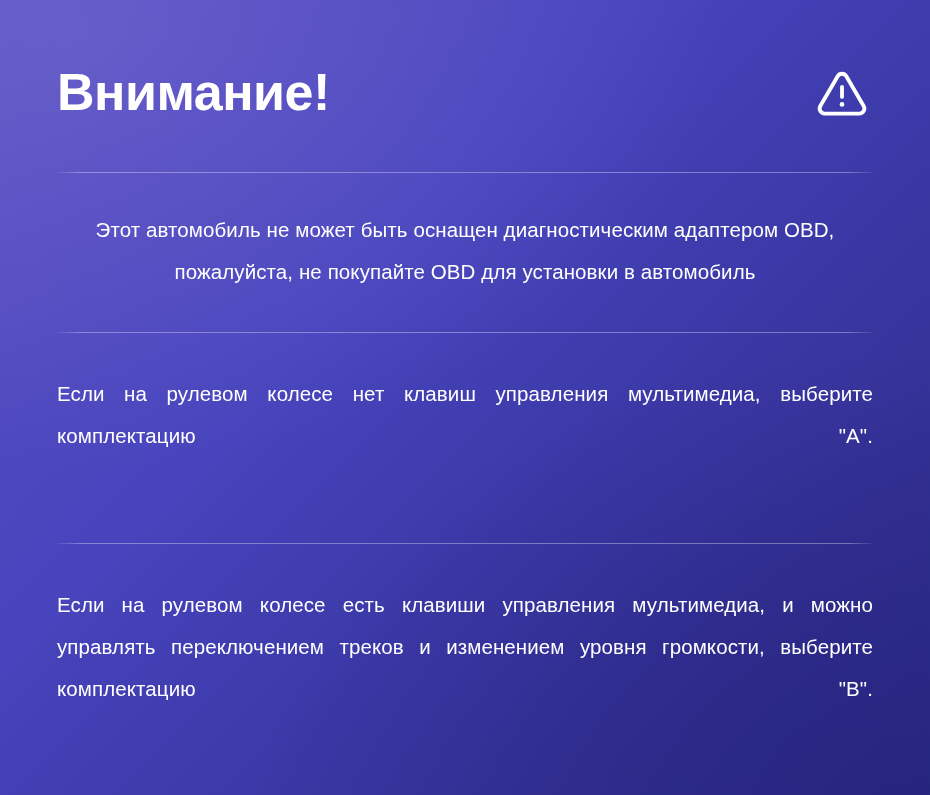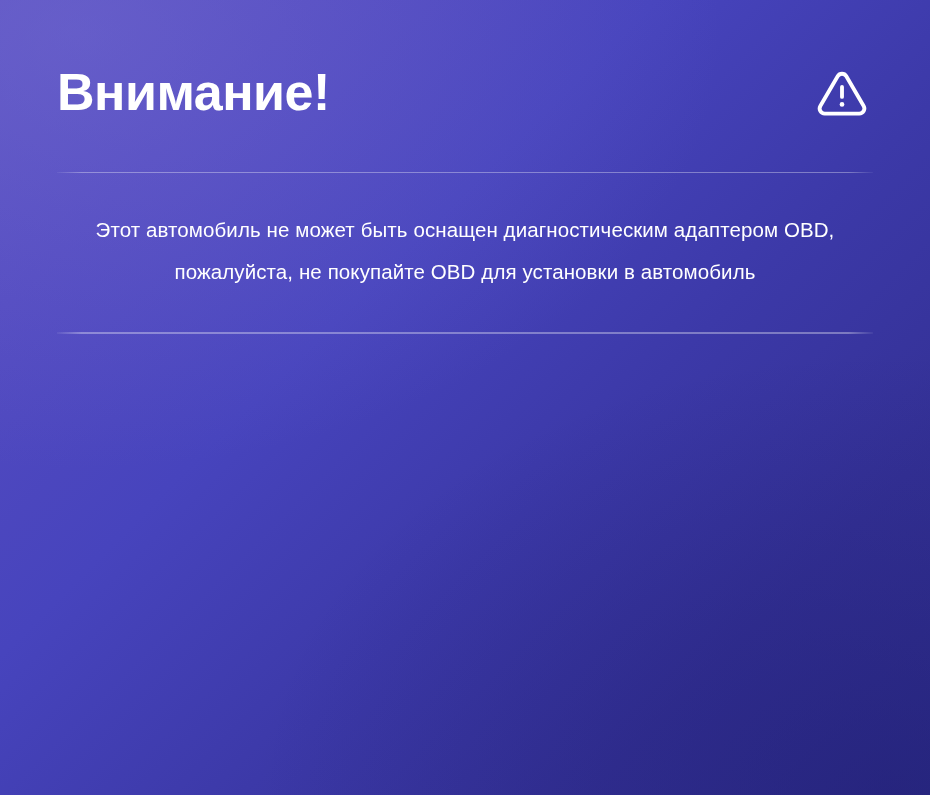--- a/index.html
+++ b/index.html
@@ -140,18 +140,24 @@
     </div>
 
     <hr class="divider">
 
     <div class="notice-section section-1">
       <p>Этот автомобиль не может быть оснащен диагностическим адаптером OBD, пожалуйста, не покупайте OBD для установки в автомобиль</p>
     </div>
 
     <hr class="divider">
 
+    <div class="notice-section section-2">
+      <p>Если на рулевом колесе нет клавиш управления мультимедиа, выберите комплектацию "А".</p>
+    </div>
 
     <hr class="divider">
 
+    <div class="notice-section section-3">
+      <p>Если на рулевом колесе есть клавиши управления мультимедиа, и можно управлять переключением треков и изменением уровня громкости, выберите комплектацию "B".</p>
+    </div>
 
   </div>
 </div>
 
 </body></html>

